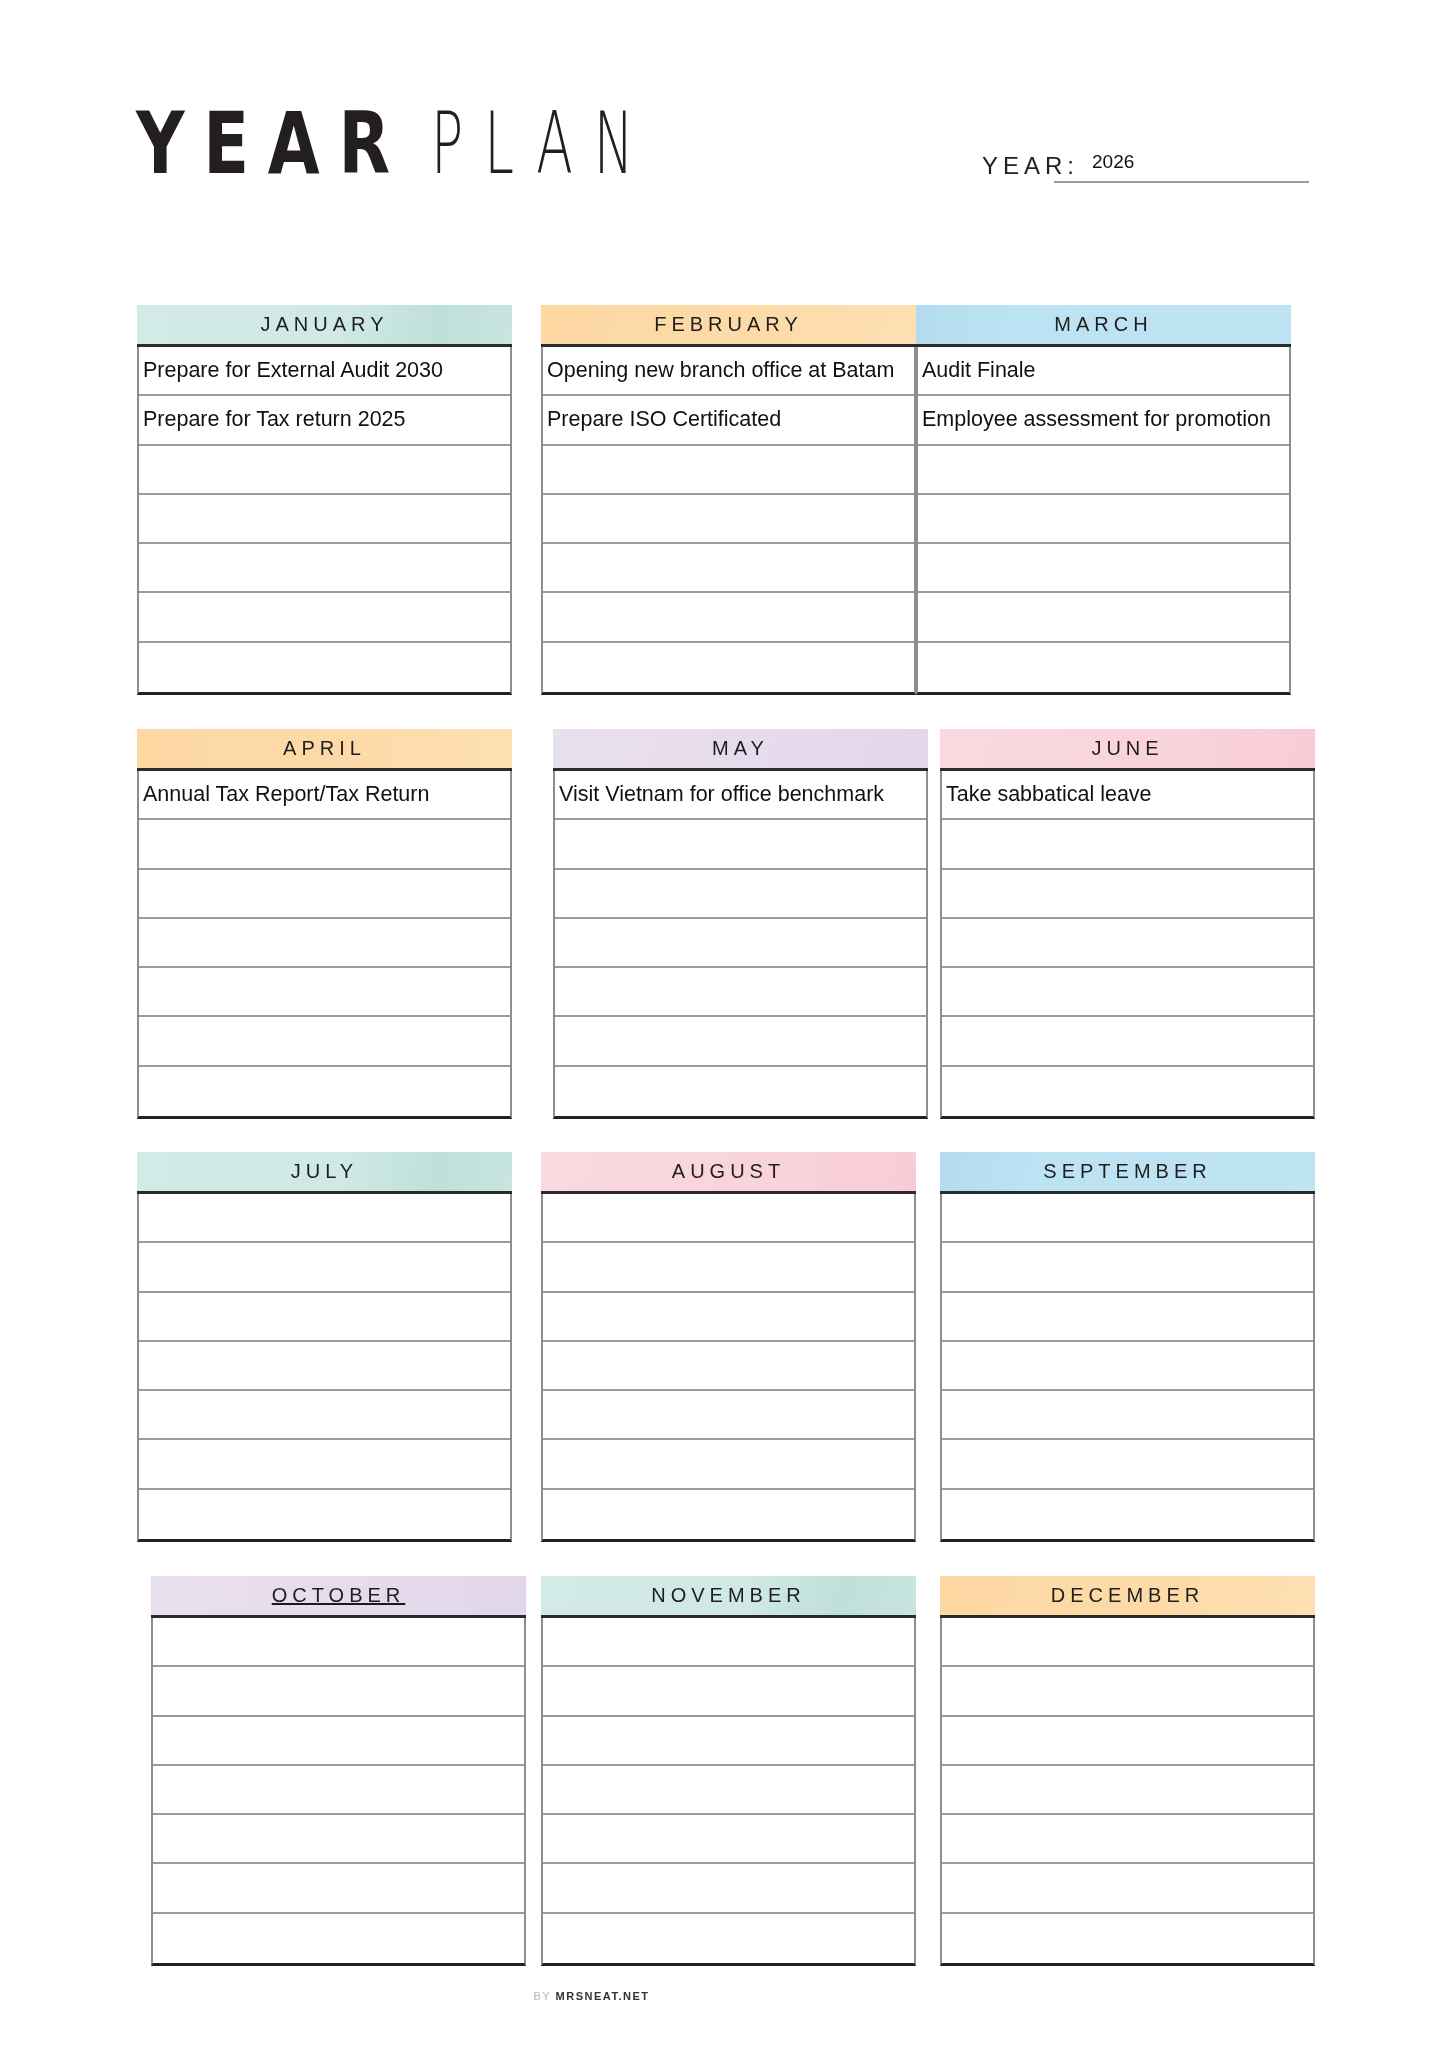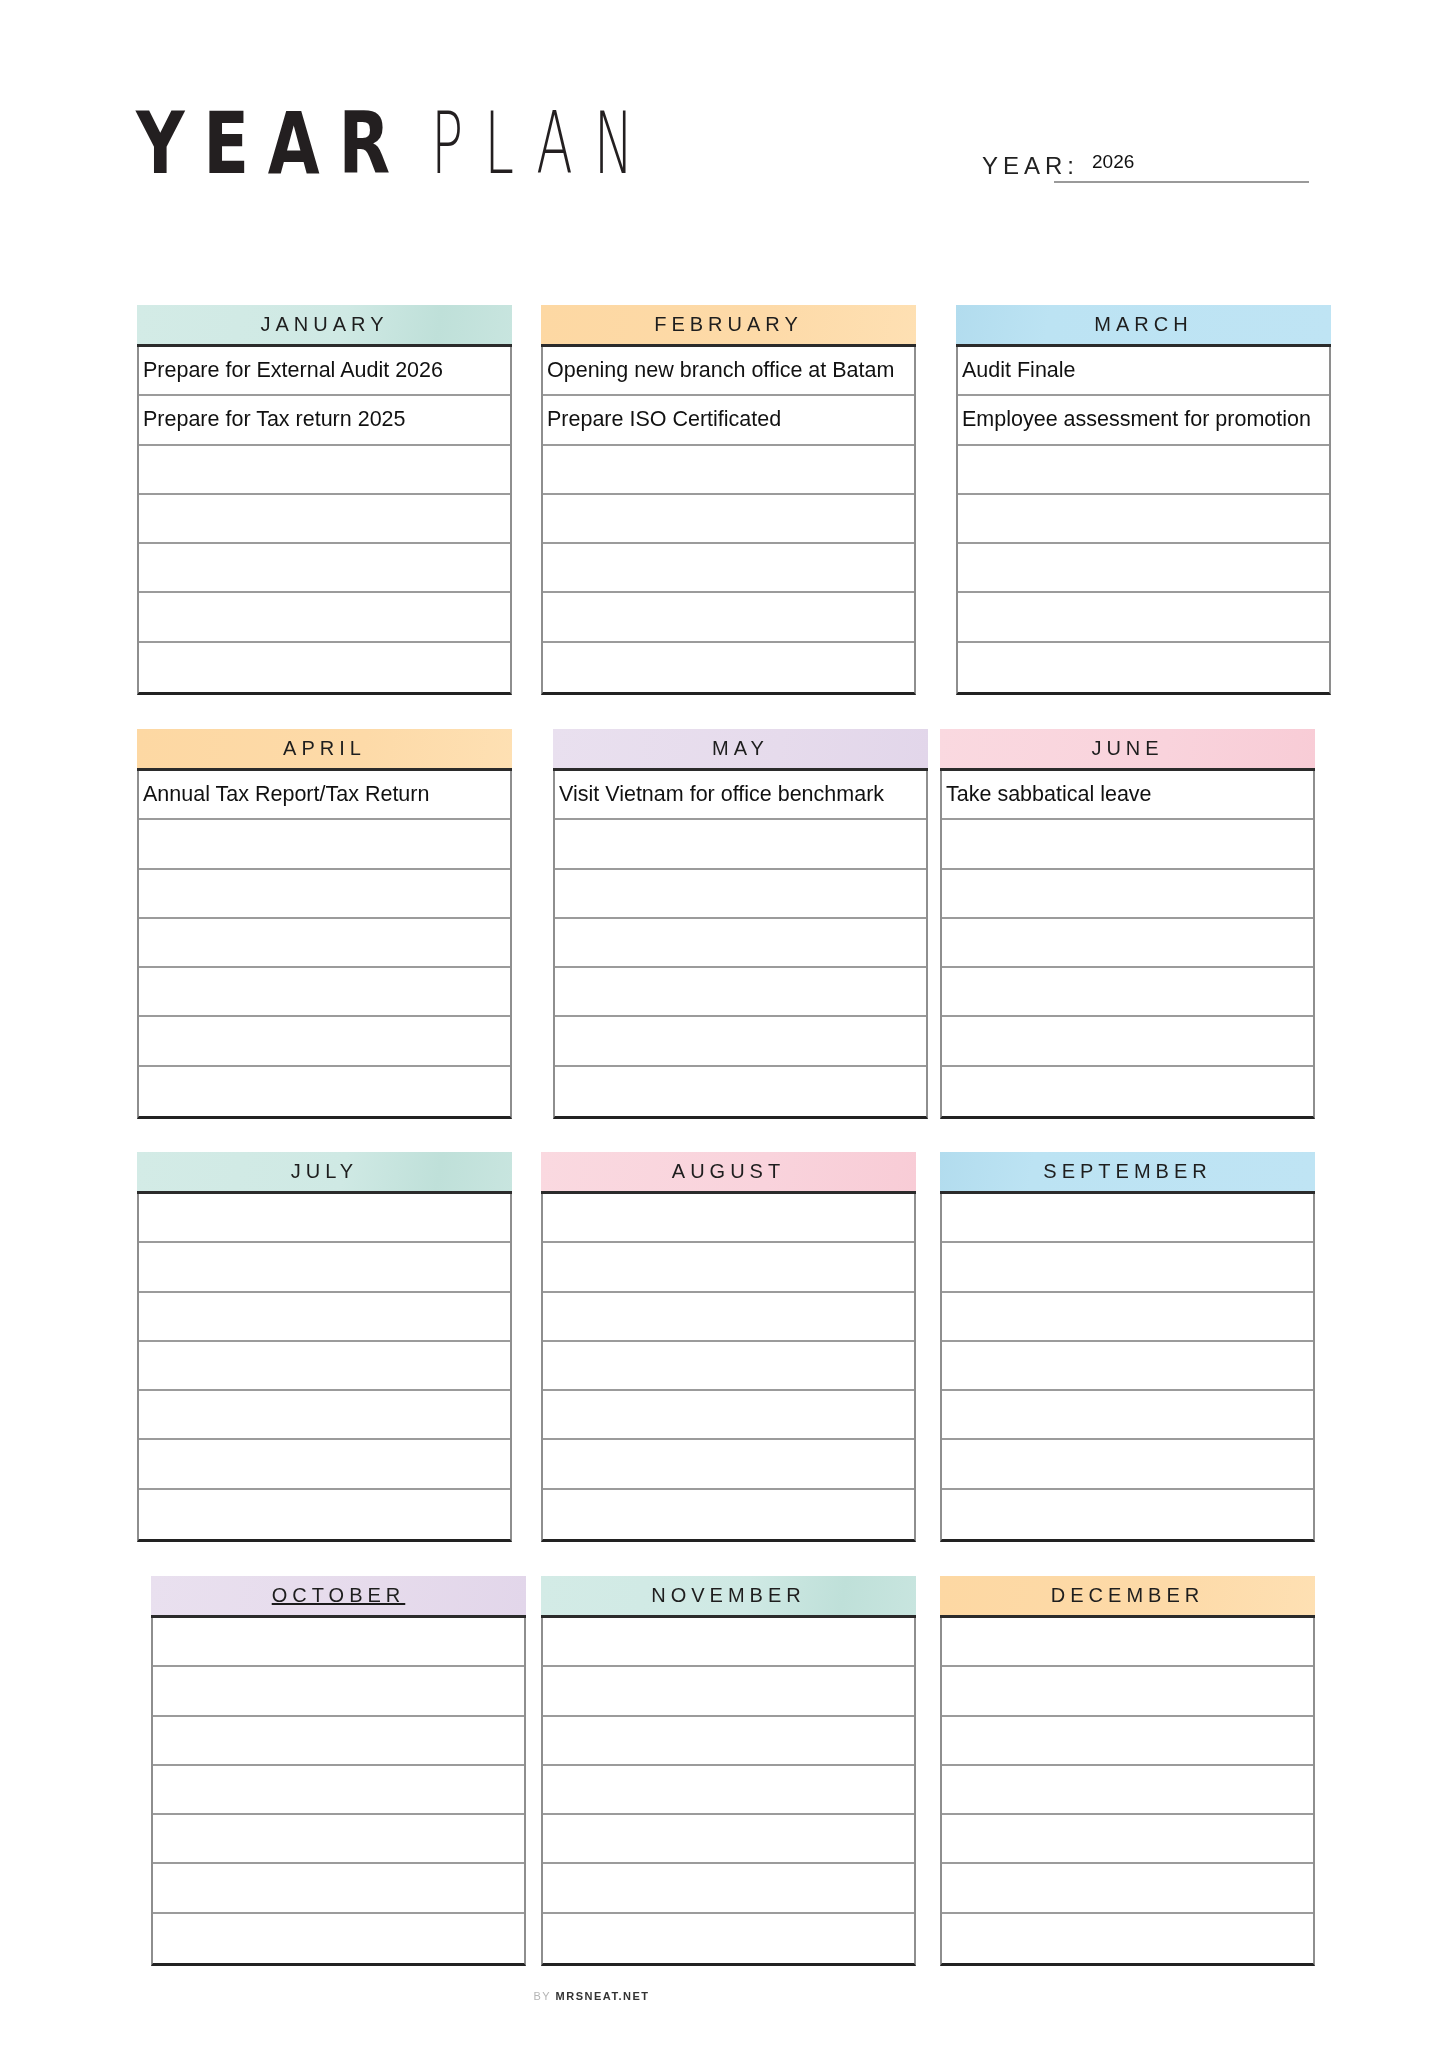--- a/index.html
+++ b/index.html
@@ -37,42 +37,42 @@
   <span class="year-label">YEAR:</span>
   <span class="year-value">2026</span>
   <div class="year-line"></div>
 </div>
 
 <div class="grid">
 
   <div class="month" style="left:137px; top:305px;">
     <div class="month-header hdr-teal">JANUARY</div>
     <div class="month-body">
-      <div class="row">Prepare for External Audit 2026</div>
+      <div class="row">Prepare for External Audit 2030</div>
       <div class="row">Prepare for Tax return 2025</div>
       <div class="row"></div>
       <div class="row"></div>
       <div class="row"></div>
       <div class="row"></div>
       <div class="row"></div>
     </div>
   </div>
   <div class="month" style="left:541px; top:305px;">
     <div class="month-header hdr-orange">FEBRUARY</div>
     <div class="month-body">
       <div class="row">Opening new branch office at Batam</div>
       <div class="row">Prepare ISO Certificated</div>
       <div class="row"></div>
       <div class="row"></div>
       <div class="row"></div>
       <div class="row"></div>
       <div class="row"></div>
     </div>
   </div>
-  <div class="month" style="left:956px; top:305px;">
+  <div class="month" style="left:916px; top:305px;">
     <div class="month-header hdr-blue">MARCH</div>
     <div class="month-body">
       <div class="row">Audit Finale</div>
       <div class="row">Employee assessment for promotion</div>
       <div class="row"></div>
       <div class="row"></div>
       <div class="row"></div>
       <div class="row"></div>
       <div class="row"></div>
     </div>

